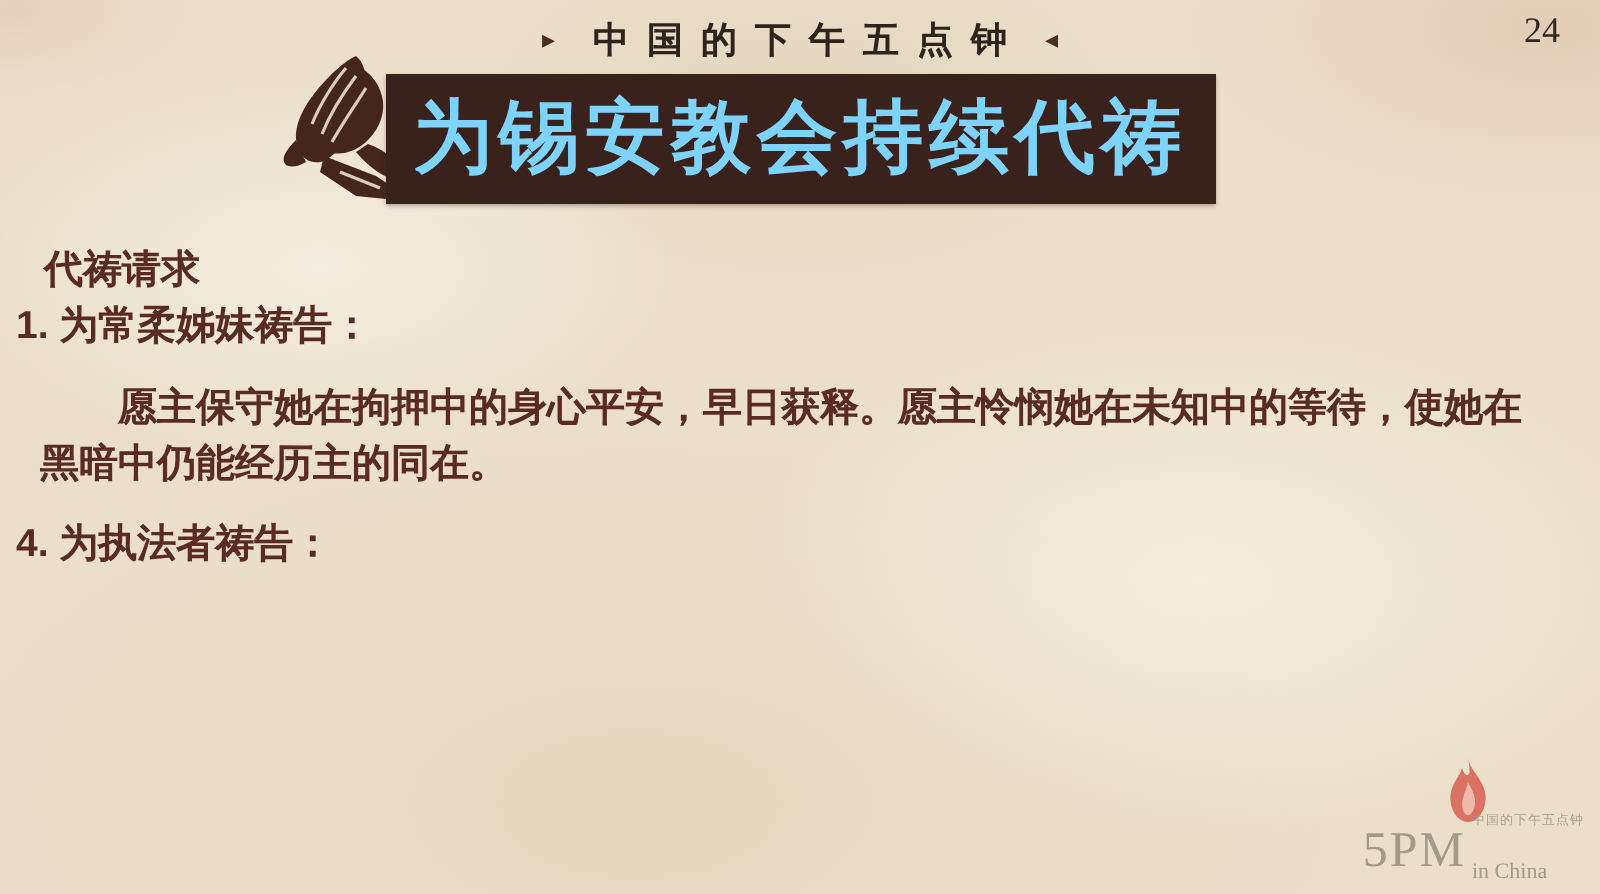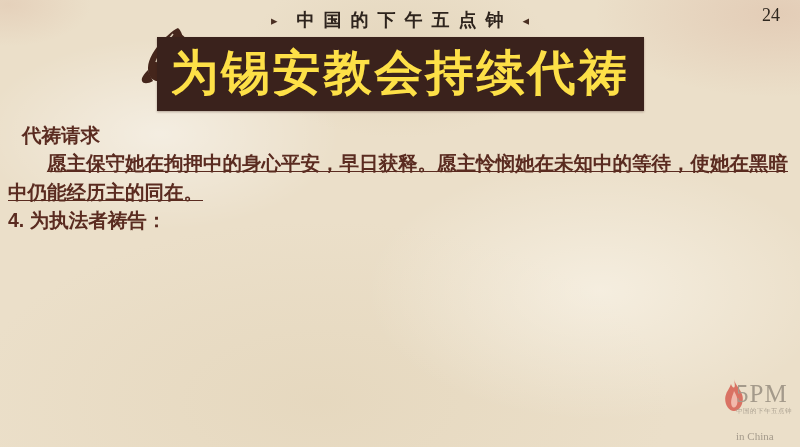--- a/index.html
+++ b/index.html
@@ -28,39 +28,38 @@
   .kicker-arrow{font-size:13px;color:#4a2f22;}
   .kicker-text{
     font-size:18px;font-weight:bold;letter-spacing:9px;
     text-indent:9px;color:#2e241d;
   }
   .banner-row{
     position:absolute;top:37px;left:0;width:100%;
     display:flex;justify-content:center;
   }
   .banner{
-    background:#3a221c;color:#fde047;
+    background:#3a221c;color:#7dd3fc;
     padding:4px 14px 6px 14px;
-    font-size:48px;font-weight:bold;letter-spacing:3px;
+    font-size:40px;font-weight:bold;letter-spacing:3px;
     box-shadow:0 1px 2px rgba(60,35,25,0.35);
   }
   .hands{position:absolute;left:126px;top:26px;width:82px;height:76px;}
   .body-text{
     position:absolute;top:96px;left:8px;width:784px;
     font-size:19.5px;line-height:28.3px;font-weight:bold;
     color:#5a2b20;z-index:2;
   }
   .body-intro{padding-left:14px;margin-top:25px;}
   .item-heading{margin:0;}
-  .item-paragraph{margin:0;text-indent:2em;text-decoration:underline;}
+  .item-paragraph{margin:12px;text-indent:2em;}
   .logo{
     position:absolute;right:8px;bottom:3px;
-    display:flex;align-items:flex-start;gap:3px;z-index:1;
+    display:flex;align-items:center;gap:3px;z-index:1;
     color:#a49a8b;
-    flex-direction:column;
   }
   .logo-brand{
     font-family:"Liberation Serif","DejaVu Serif",serif;
     font-size:25px;line-height:22px;letter-spacing:1px;
   }
   .logo-sub{display:flex;flex-direction:column;align-items:flex-start;line-height:1;padding-bottom:2px;gap:16px;}
   .logo-sub-top{font-size:6.5px;letter-spacing:0.5px;opacity:0.9;}
   .logo-sub-bottom{font-family:"Liberation Serif","DejaVu Serif",serif;font-size:11px;margin-top:1px;}
   .flame{position:absolute;left:722px;top:379px;width:24px;height:37px;z-index:1;opacity:0.85;}
 </style>
@@ -93,20 +92,21 @@
     </g>
   </svg>
 
   <div class="banner-row">
     <div class="banner">为锡安教会持续代祷</div>
   </div>
 
   <div class="body-text">
     <div class="body-intro">代祷请求</div>
 
+    <p class="item-heading">1. 为常柔姊妹祷告：</p>
     <p class="item-paragraph">愿主保守她在拘押中的身心平安，早日获释。愿主怜悯她在未知中的等待，使她在黑暗中仍能经历主的同在。</p>
 
     <p class="item-heading">4. 为执法者祷告：</p>
 
   </div>
 
   <svg class="flame" viewBox="0 0 24 37" aria-hidden="true">
     <path d="M12 0 C13 6 19 10 20.5 17 C22 24 18 32 12 32 C6 32 2 24 3.5 17 C4.5 12 8 9 9 5 C10 8 11.5 9.5 12.5 8 C13.2 6.8 12.5 3 12 0 Z" fill="#d65f52"></path>
     <path d="M12 12 C14 16 16 19 15.5 23 C15 27 13 29 11.5 28.5 C9.5 28 8.5 24 9.5 20 C10.2 17 11.5 14.5 12 12 Z" fill="#f3b3a6"></path>
   </svg>

